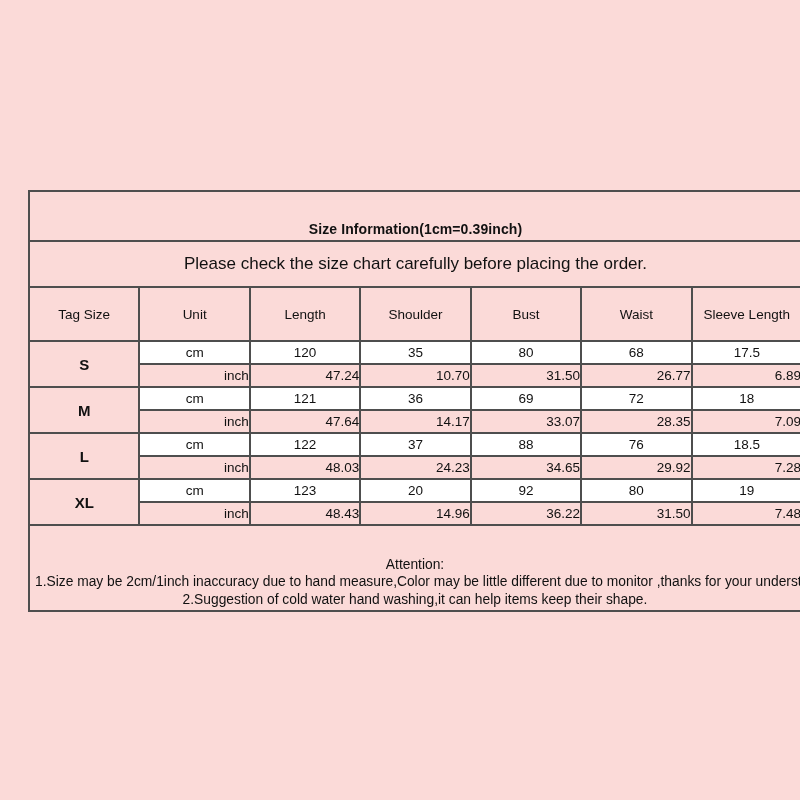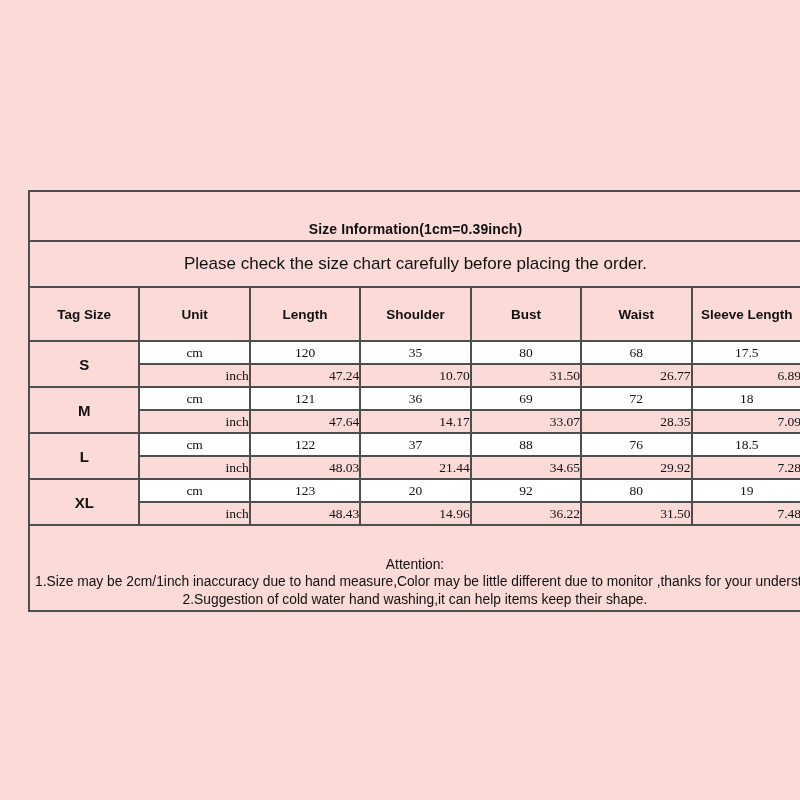--- a/index.html
+++ b/index.html
@@ -41,27 +41,26 @@
     font-weight: bold;
     font-size: 14px;
     letter-spacing: 0.1px;
   }
   .subtitle-cell {
     height: 44px;
     font-size: 17px;
   }
   .header-cell {
     height: 52px;
-    font-weight: bold;
+    font-weight: normal;
     font-size: 13.5px;
   }
   .data-cell {
     height: 21px;
     font-size: 13.5px;
-    font-family: Liberation Serif, serif;
   }
   tr.row-cm td.data-cell {
     background: #ffffff;
   }
   tr.row-inch td.data-cell {
     background: #fbdad8;
     text-align: right;
   }
   .tag-cell {
     font-weight: bold;
@@ -152,21 +151,21 @@
         <td class="data-cell">cm</td>
         <td class="data-cell">122</td>
         <td class="data-cell">37</td>
         <td class="data-cell">88</td>
         <td class="data-cell">76</td>
         <td class="data-cell">18.5</td>
       </tr>
       <tr class="row-inch">
         <td class="data-cell">inch</td>
         <td class="data-cell">48.03</td>
-        <td class="data-cell">21.44</td>
+        <td class="data-cell">24.23</td>
         <td class="data-cell">34.65</td>
         <td class="data-cell">29.92</td>
         <td class="data-cell">7.28</td>
       </tr>
 
       <tr class="row-cm">
         <td class="tag-cell" rowspan="2">XL</td>
         <td class="data-cell">cm</td>
         <td class="data-cell">123</td>
         <td class="data-cell">20</td>

